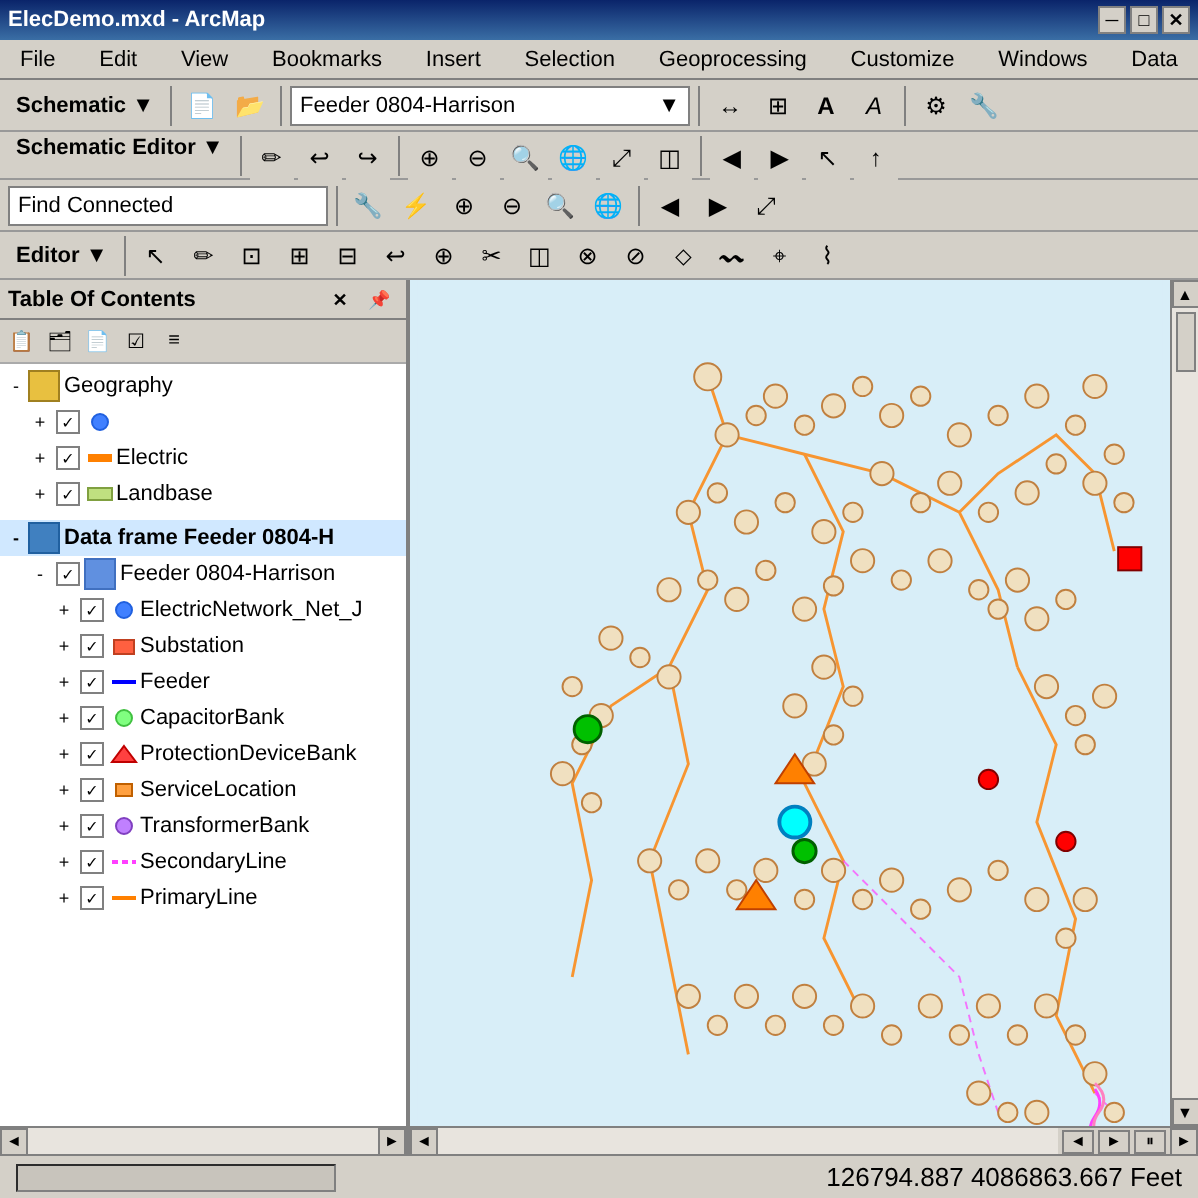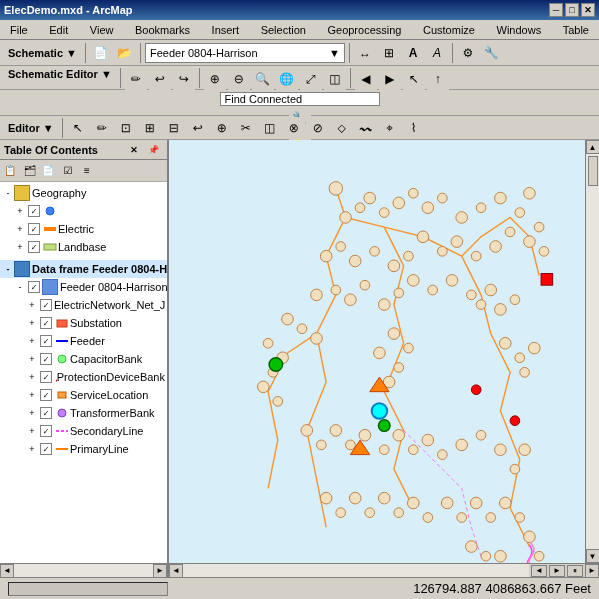--- a/index.html
+++ b/index.html
@@ -92,21 +92,20 @@
 
     
     .find-toolbar {
       background: #d4d0c8;
       border-bottom: 1px solid #999;
       height: 26px;
       display: flex;
       align-items: center;
       padding: 2px 4px;
       gap: 2px;
-      flex-direction: column;
     }
     .find-input {
       width: 160px;
       height: 20px;
       background: white;
       border: 1px solid #808080;
       padding: 0 4px;
       font-size: 11px;
     }
 
@@ -123,21 +122,21 @@
 
     
     .main-content {
       display: flex;
       height: calc(599px - 20px - 20px - 26px - 24px - 26px - 24px - 22px);
       
     }
 
     
     .toc {
-      width: 169px;
+      width: 205px;
       background: white;
       border-right: 2px solid #808080;
       display: flex;
       flex-direction: column;
       overflow: hidden;
     }
     .toc-header {
       background: #d4d0c8;
       border-bottom: 1px solid #808080;
       height: 20px;
@@ -310,21 +309,21 @@
 <div class="menu-bar">
   <span class="menu-item">File</span>
   <span class="menu-item">Edit</span>
   <span class="menu-item">View</span>
   <span class="menu-item">Bookmarks</span>
   <span class="menu-item">Insert</span>
   <span class="menu-item">Selection</span>
   <span class="menu-item">Geoprocessing</span>
   <span class="menu-item">Customize</span>
   <span class="menu-item">Windows</span>
-  <span class="menu-item">Table</span>
+  <span class="menu-item">Data</span>
 </div>
 
 <div class="toolbar">
   <span class="schematic-label">Schematic ▼</span>
   <div class="toolbar-separator"></div>
   <div class="toolbar-btn">📄</div>
   <div class="toolbar-btn">📂</div>
   <div class="toolbar-separator"></div>
   <div class="toolbar-dropdown" style="width:200px;">
     <span>Feeder 0804-Harrison</span>

